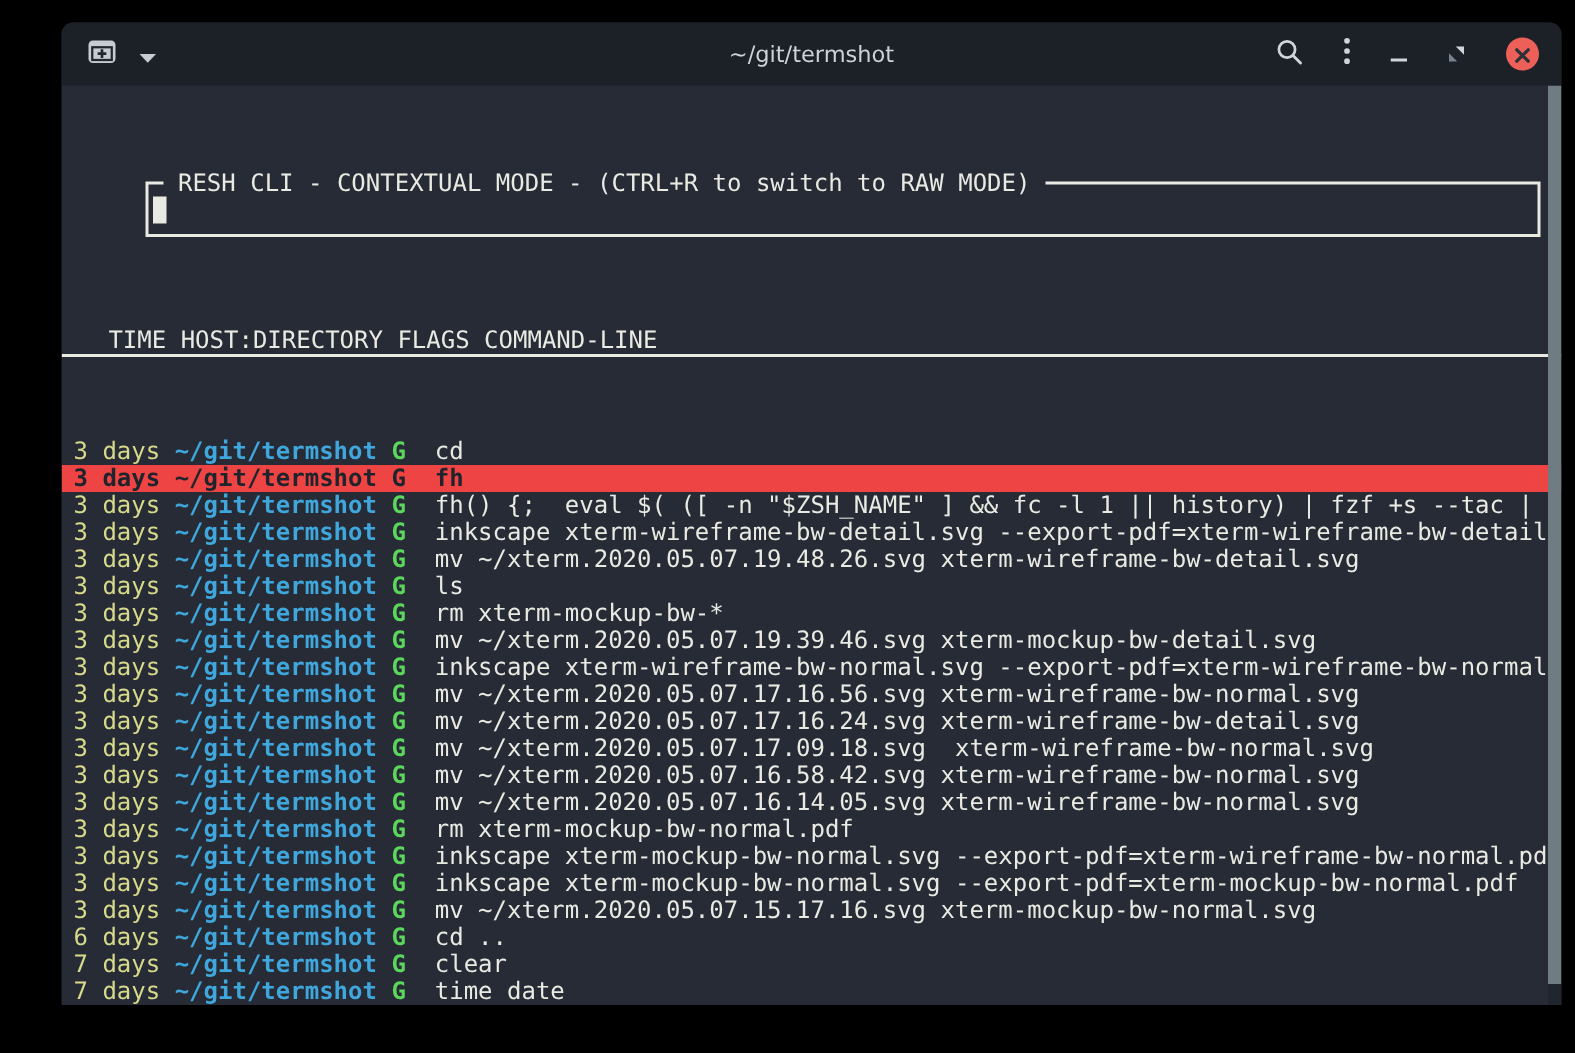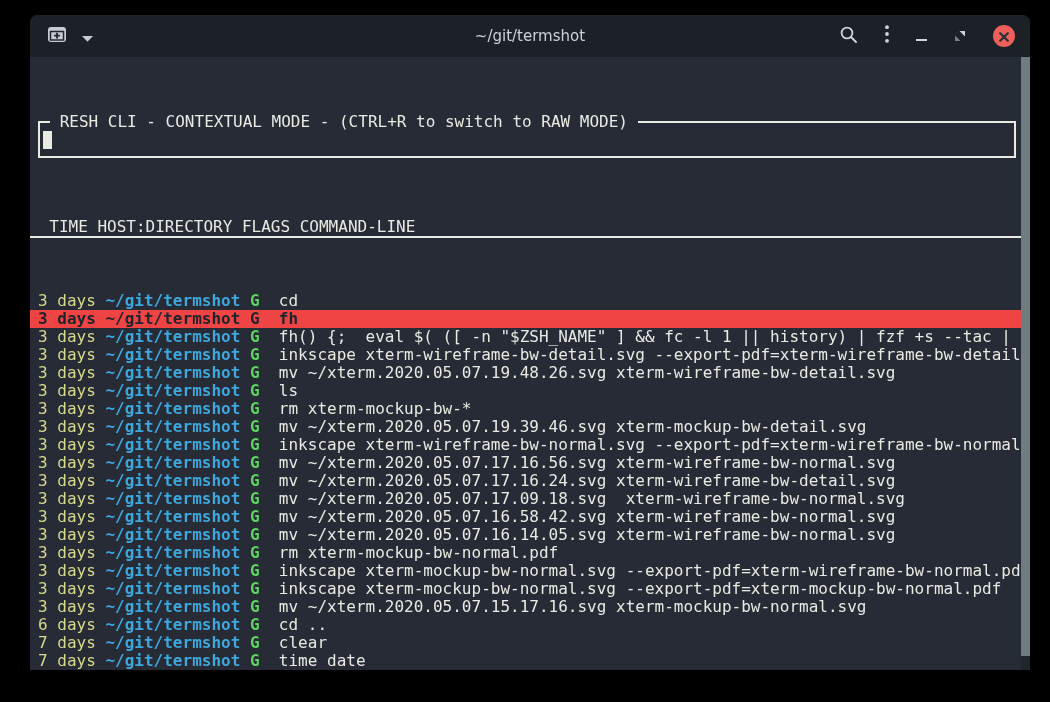--- a/index.html
+++ b/index.html
@@ -2,21 +2,21 @@
 <html><head>
 <meta charset="utf-8">
 <style>
   html, body { margin:0; padding:0; }
   body {
     width:1050px; height:702px; background:#000;
     font-family:"DejaVu Sans", sans-serif;
     position:relative; overflow:hidden;
   }
   .window {
-    position:absolute; left:30px; top:15px; width:1000px; height:655px;
+    position:absolute; left:41px; top:15px; width:1000px; height:655px;
     border-radius:8px 8px 0 0; overflow:hidden; background:#262b36;
   }
   
   .titlebar {
     height:42px; background:#1c2127; position:relative;
     display:flex; align-items:center;
   }
   .window-title {
     position:absolute; left:200px; right:200px; text-align:center;
     color:#ccd2d8; font-size:15px; pointer-events:none;
@@ -31,32 +31,32 @@
   
   .terminal {
     position:relative; height:613px; box-sizing:border-box;
     padding:0 14px 0 8px; overflow:hidden;
     font-family:"DejaVu Sans Mono", monospace;
     font-size:16px; line-height:18px; color:#e9eae2;
     white-space:pre;
   }
   .search-box {
     position:relative; margin-top:10px; height:37px;
-    border:2px solid #e9eae2; box-sizing:border-box;
+    border:2px solid #e9eae2; box-sizing:border-box;margin-left:48px;
   }
   .box-title {
     position:absolute; top:-10px; left:10px;
     background:#262b36; white-space:pre; color:#e9eae2;
   }
   .cursor-block {
     position:absolute; left:3px; top:8px; width:9px; height:18px;
     background:#e9eae2;
   }
   .header-row {
-    margin:6px -14px 0 -8px; padding-left:0; height:18px;
+    margin:6px -14px 0 -8px; padding-left:12px; height:18px;
     border-bottom:2px solid #e9eae2; overflow:hidden;
   }
   .rows { margin:0 -14px 0 -8px; }
   .row { height:18px; padding-left:8px; overflow:hidden; }
   .c-time { color:#d7d98b; }
   .c-host { color:#3fa7dc; font-weight:bold; }
   .c-flags { color:#5cd65c; font-weight:bold; }
   .c-cmd { color:#e9eae2;text-align:right; }
   .row.selected { background:#ef4444; font-weight:bold; }
   .row.selected span { color:#1e242c; }

